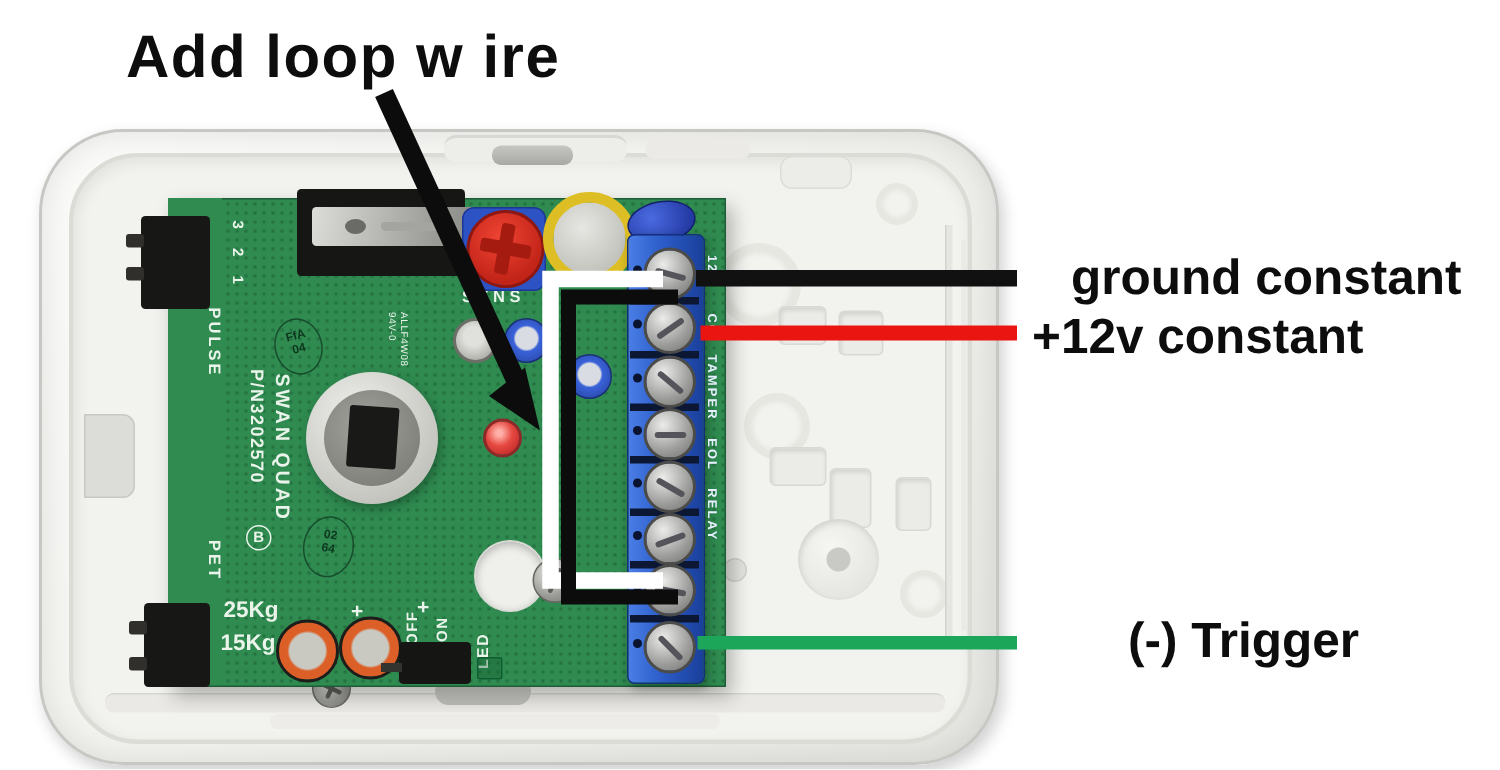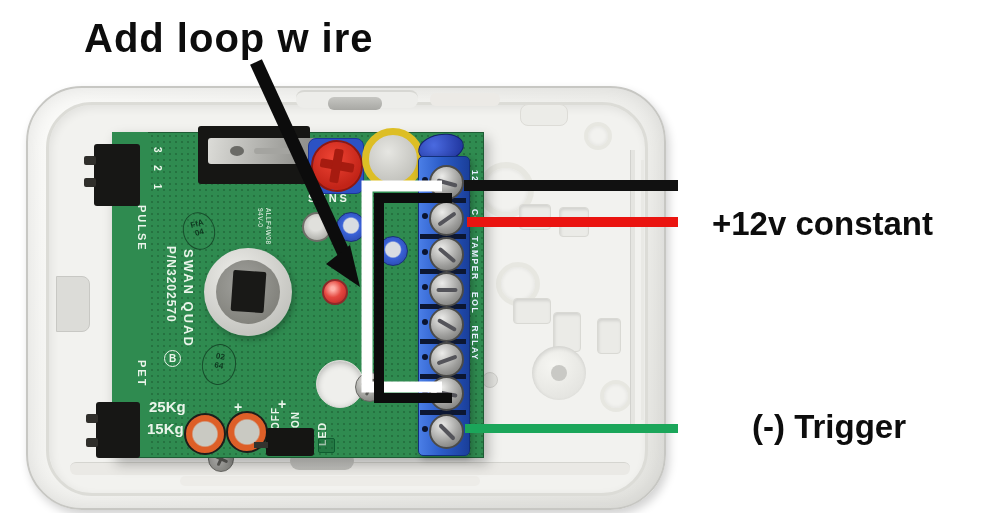--- a/index.html
+++ b/index.html
@@ -6,21 +6,21 @@
   .stage{
     position:relative;width:1000px;height:513px;background:#ffffff;
     font-family:"Liberation Sans",sans-serif;overflow:hidden;
   }
   .abs{position:absolute;}
 
   
   .title{left:84px;top:16px;font-size:40px;font-weight:700;color:#0d0d0d;letter-spacing:1px;}
   .wire-label{font-size:33px;font-weight:700;color:#0d0d0d;white-space:nowrap;}
   .lbl-ground{left:714px;top:166px;}
-  .lbl-power{left:712px;top:205px;}
+  .lbl-power{left:688px;top:205px;}
   .lbl-trigger{left:752px;top:408px;}
 
   
   .wire{height:10px;}
   .wire-ground{left:464px;top:180px;width:214px;height:11px;background:#111111;}
   .wire-power{left:467px;top:217px;width:211px;height:10px;background:#ea1410;}
   .wire-trigger{left:465px;top:424px;width:213px;height:9px;background:#1ba65a;}
 
   
   .case-outer{
@@ -278,16 +278,17 @@
   <div class="abs wire wire-power"></div>
   <div class="abs wire wire-trigger"></div>
 
   <svg class="abs overlay" viewBox="0 0 1000 513" xmlns="http://www.w3.org/2000/svg">
     <polyline points="442,186 367,186 367,387 442,387" fill="none" stroke="#ffffff" stroke-width="11"></polyline>
     <polyline points="452,198 379,198 379,398 452,398" fill="none" stroke="#0c0c0c" stroke-width="10"></polyline>
     <line x1="256" y1="62" x2="345" y2="256" stroke="#0c0c0c" stroke-width="13"></line>
     <polygon points="360,287 326,264 350,245" fill="#0c0c0c"></polygon>
   </svg>
 
+  <div class="abs wire-label lbl-ground">ground constant</div>
   <div class="abs wire-label lbl-power">+12v constant</div>
   <div class="abs wire-label lbl-trigger">(-) Trigger</div>
 
 </div>
 
 </body></html>

